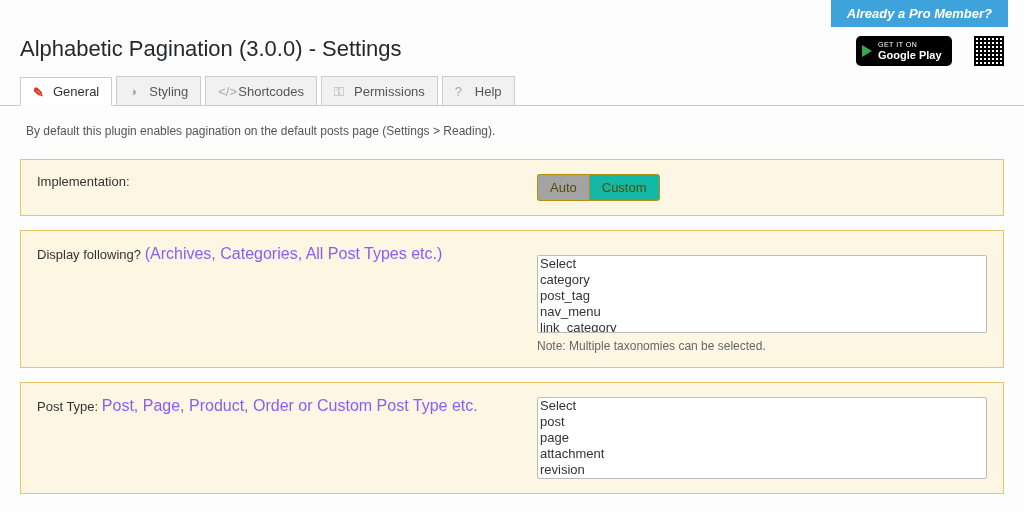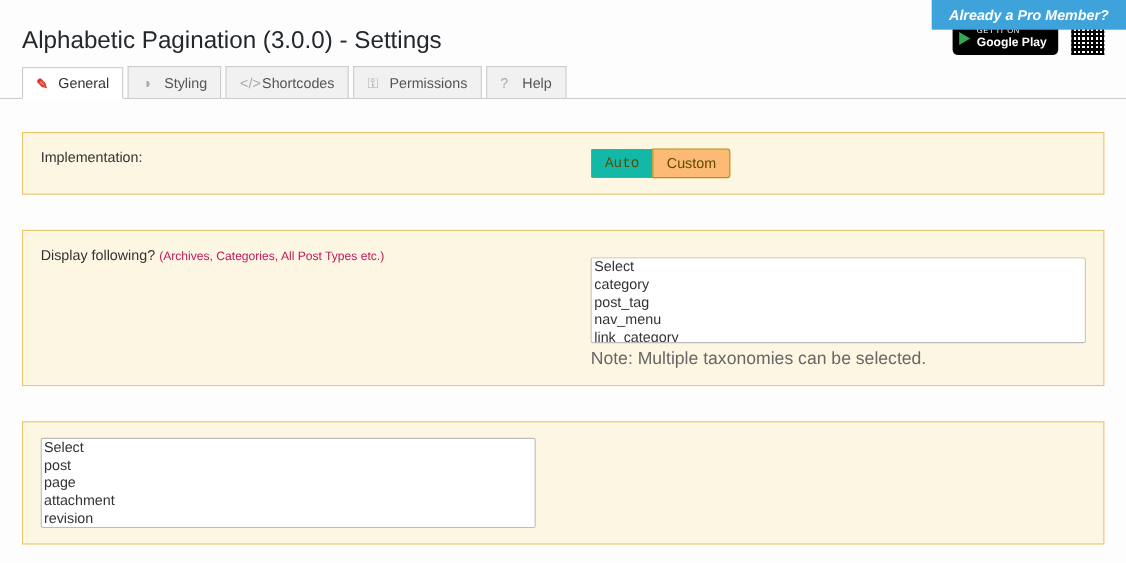--- a/index.html
+++ b/index.html
@@ -6,42 +6,42 @@
   body {
     margin: 0;
     font-family: "Segoe UI", Arial, sans-serif;
     font-size: 13px;
     color: #333;
     background: #fdfdfd;
     width: 1024px;
   }
   .topbar {
     position: absolute;
-    right: 0;
+    right: 16px;
     top: 0;
     background: #3fa3db;
     color: #fff;
     font-style: italic;
     font-weight: 600;
     padding: 6px 16px;
     font-size: 13px;
     cursor: pointer;
   }
   .header {
-    padding: 16px 20px 4px 20px;
+    padding: 32px 20px 4px 20px;
     display: flex;
     justify-content: space-between;
-    align-items: flex-end;
+    align-items: center;
   }
   .title {
     font-size: 22px;
     font-weight: 400;
     color: #23282d;
   }
-  .badges { display:flex; gap:12px; align-items:center; margin-top:4px;}
+  .badges { display:flex; gap:22px; align-items:center; margin-top:4px;}
   .play-badge {
     background: #000;
     color: #fff;
     border-radius: 5px;
     width: 96px;
     height: 30px;
     display:flex; align-items:center; padding:0 6px; gap:6px;
     font-size:9px; line-height:1.1;
   }
   .play-badge .tri {
@@ -59,42 +59,42 @@
     display:flex; align-items:center; gap:6px;
     background:#f1f1f1; border:1px solid #ccc; border-bottom:none;
     padding:6px 12px; font-size:13px; color:#555; cursor:pointer;
   }
   .tab.active { background:#fff; color:#333; border-bottom:1px solid #fff; position:relative; top:1px;}
   .tab .ico { width:14px;height:14px; display:inline-block;}
   .ico-general { color:#d32; font-weight:bold; }
   .ico-gray { color:#aaa; }
   .intro { padding:14px 26px 6px 26px; color:#555; font-size:12px; line-height:1.9;}
   .panel {
-    margin:10px 20px 32px 20px;
+    margin:10px 20px 14px 20px;
     border:1px solid #e8c76b;
     background:#fdf6e3;
     padding:14px 16px;
     display:flex;
   }
   .panel-label { width:500px; color:#333; font-size:13px;}
-  .panel-label .hint { color:#be185d; font-size:11px;}
+  .panel-label .hint { color:#8b5cf6; font-size:16px;}
   .panel-body { flex:1; }
   .toggle { display:flex; }
   .toggle button {
-    border:1px solid #b38f12; padding:5px 12px; background:#fdba74; color:#5a4b00;
+    border:1px solid #b38f12; padding:5px 12px; background:#14b8a6; color:#5a4b00;
     font-size:13px; cursor:pointer;
   }
-  .toggle button.active { background:#14b8a6;font-family:Liberation Mono, monospace; }
+  .toggle button.active { background:#a3a3a3; }
   .toggle button:first-child { border-right:none; border-radius:3px 0 0 3px;}
   .toggle button:last-child { border-radius:0 3px 3px 0;}
   select[multiple] {
     width:450px; font-family:inherit; font-size:13px; color:#333;
     border:1px solid #bbb; background:#fff;
   }
-  .note { color:#666; font-size:16px; margin-top:6px;}
+  .note { color:#666; font-size:12px; margin-top:6px;}
   .listbox-wide { height:78px; }
   .listbox-narrow { width:220px; height:82px;}
 </style>
 </head>
 <body>
 
 <div class="topbar">Already a Pro Member?</div>
 
 <div class="header">
   <div class="title">Alphabetic Pagination (3.0.0) - Settings</div>
@@ -127,20 +127,21 @@
     <span class="ico ico-gray">⚿</span>
     <span>Permissions</span>
   </div>
   <div class="tab">
     <span class="ico ico-gray">?</span>
     <span>Help</span>
   </div>
 </div>
 
 <div class="intro">
+  <div>By default this plugin enables pagination on the default posts page (Settings &gt; Reading).</div>
 </div>
 
 <div class="panel">
   <div class="panel-label">Implementation:</div>
   <div class="panel-body">
     <div class="toggle">
       <button class="active">Auto</button>
       <button>Custom</button>
     </div>
   </div>
@@ -158,20 +159,24 @@
         <option>category</option>
         <option>post_tag</option>
         <option>nav_menu</option>
         <option>link_category</option>
       </select>
     <div class="note">Note: Multiple taxonomies can be selected.</div>
   </div>
 </div>
 
 <div class="panel">
+  <div class="panel-label">
+    <span>Post Type:</span>
+    <span class="hint">Post, Page, Product, Order or Custom Post Type etc.</span>
+  </div>
   <div class="panel-body">
     <select multiple="" class="listbox-narrow" id="pt-select">
         <option>Select</option>
         <option>post</option>
         <option>page</option>
         <option>attachment</option>
         <option>revision</option>
       </select>
   </div>
 </div>

